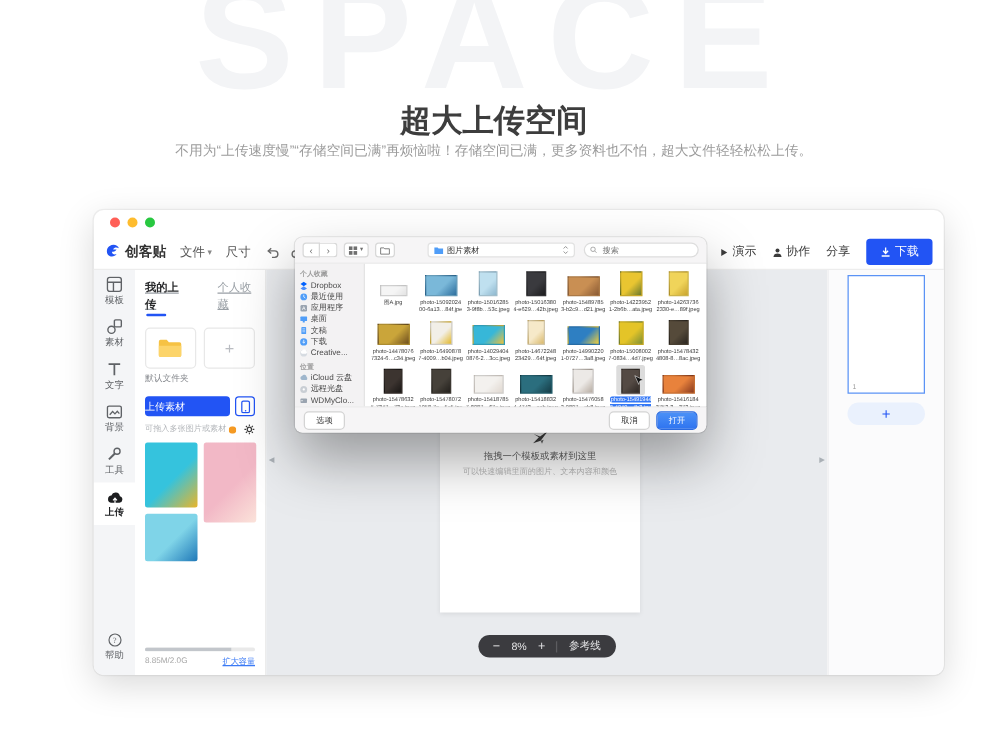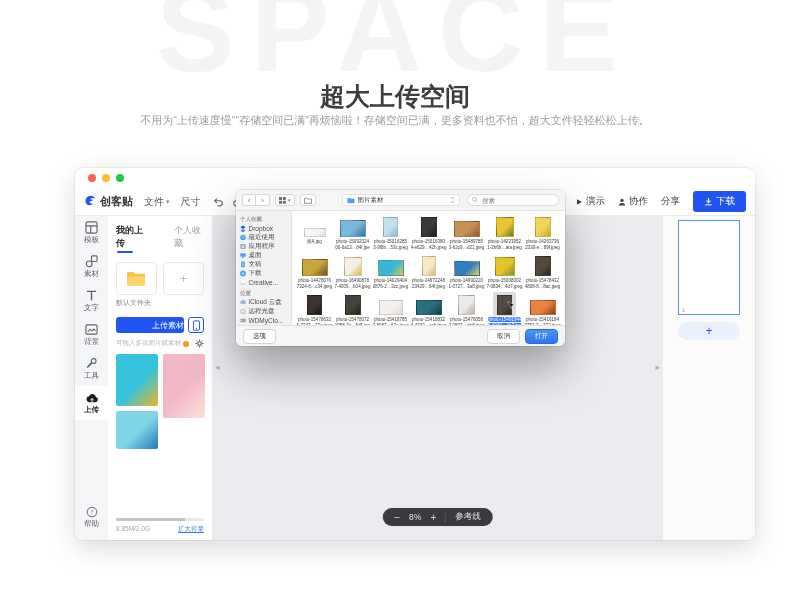--- a/index.html
+++ b/index.html
@@ -31,32 +31,32 @@
   
   .rail{width:33px;background:#f4f5f7;display:flex;flex-direction:column;}
   .rail-item{height:34px;display:flex;flex-direction:column;align-items:center;justify-content:center;
     gap:1px;font-size:7.5px;color:#5f6266;cursor:pointer;}
   .rail-item.active{background:#fff;color:#17181a;font-weight:bold;}
   .rail-help{margin-top:auto;margin-bottom:6px;font-family:Liberation Serif, serif;}
 
   
   .upanel{width:105px;background:#fff;border-right:1px solid #ececec;display:flex;flex-direction:column;
     padding:7px 8px 6px;box-sizing:border-box;}
-  .tabs{display:flex;gap:28px;font-size:9px;color:#9aa0a6;margin:1px 0 9px;}
+  .tabs{display:flex;gap:28px;font-size:9px;color:#9aa0a6;margin:1px 0 9px;text-decoration:underline;}
   .tab{cursor:pointer;position:relative;padding-bottom:3px;}
   .tab.active{color:#2b2c2e;font-weight:bold;}
   .tab.active:after{content:"";position:absolute;left:1px;bottom:0;width:16px;height:2px;background:#2254f4;border-radius:1px;}
   .cards{display:flex;gap:6px;}
   .card{width:41px;height:33px;border:1px solid #e8e8e8;border-radius:4px;display:flex;
     align-items:center;justify-content:center;box-sizing:border-box;cursor:pointer;}
   .plus-card{color:#b9bcc1;font-size:13px;}
   .folder-label{font-size:7px;color:#85888d;margin-top:3px;}
   .upload-row{display:flex;gap:4px;margin-top:9px;}
   .upload-btn{flex:1;height:16px;background:#2254f4;color:#fff;font-size:8px;border-radius:3px;
-    display:flex;align-items:center;justify-content:flex-end;cursor:pointer;}
+    display:flex;align-items:center;justify-content:flex-start;cursor:pointer;}
   .phone-btn{width:16px;height:16px;border:1px solid #2254f4;border-radius:3px;display:flex;
     align-items:center;justify-content:center;box-sizing:border-box;cursor:pointer;}
   .tip-row{display:flex;align-items:center;margin-top:6px;font-size:6.5px;color:#b3b6ba;gap:2px;}
   .gear{margin-left:auto;cursor:pointer;display:flex;}
   .uthumbs{margin-top:6px;display:flex;gap:5px;flex:1;min-height:0;}
   .ucol{display:flex;flex-direction:column;gap:5px;width:42px;}
   .uthumb{width:42px;border-radius:2px;cursor:pointer;}
   .storage{margin-top:auto;}
   .storage-bar{height:3px;background:#e9e9e9;border-radius:2px;overflow:hidden;}
   .storage-fill{height:100%;background:#c2c6cb;}
@@ -334,20 +334,32 @@
           </div>
         <div class="storage-row">
           <span>8.85M/2.0G</span>
           <span class="upgrade">扩大容量</span>
         </div>
       </div>
     </div>
 
     <div class="canvas">
       <span class="collapse l">◂</span>
+      <div class="artboard">
+        <div class="placeholder">
+          <span class="ic" style="justify-content:center">
+              <svg width="15" height="13" viewBox="0 0 16 14">
+                <path d="M1.5 12.5l6.5-2.2 6.5-8.5-7 4.8L2 4.5l4.5 2.8-5 5.2z" fill="#3f3f3f"></path>
+                <path d="M8 10.3l1.2 2.6 1.4-3.5z" fill="#6a6a6a"></path>
+              </svg>
+            </span>
+          <div class="ph-title">拖拽一个模板或素材到这里</div>
+          <div class="ph-sub">可以快速编辑里面的图片、文本内容和颜色</div>
+        </div>
+      </div>
       <span class="collapse rr">▸</span>
       <div class="zoom-pill">
         <span class="zbtn">−</span>
         <span>8%</span>
         <span class="zbtn">+</span>
         <span class="zdiv"></span>
         <span>参考线</span>
       </div>
     </div>
 

